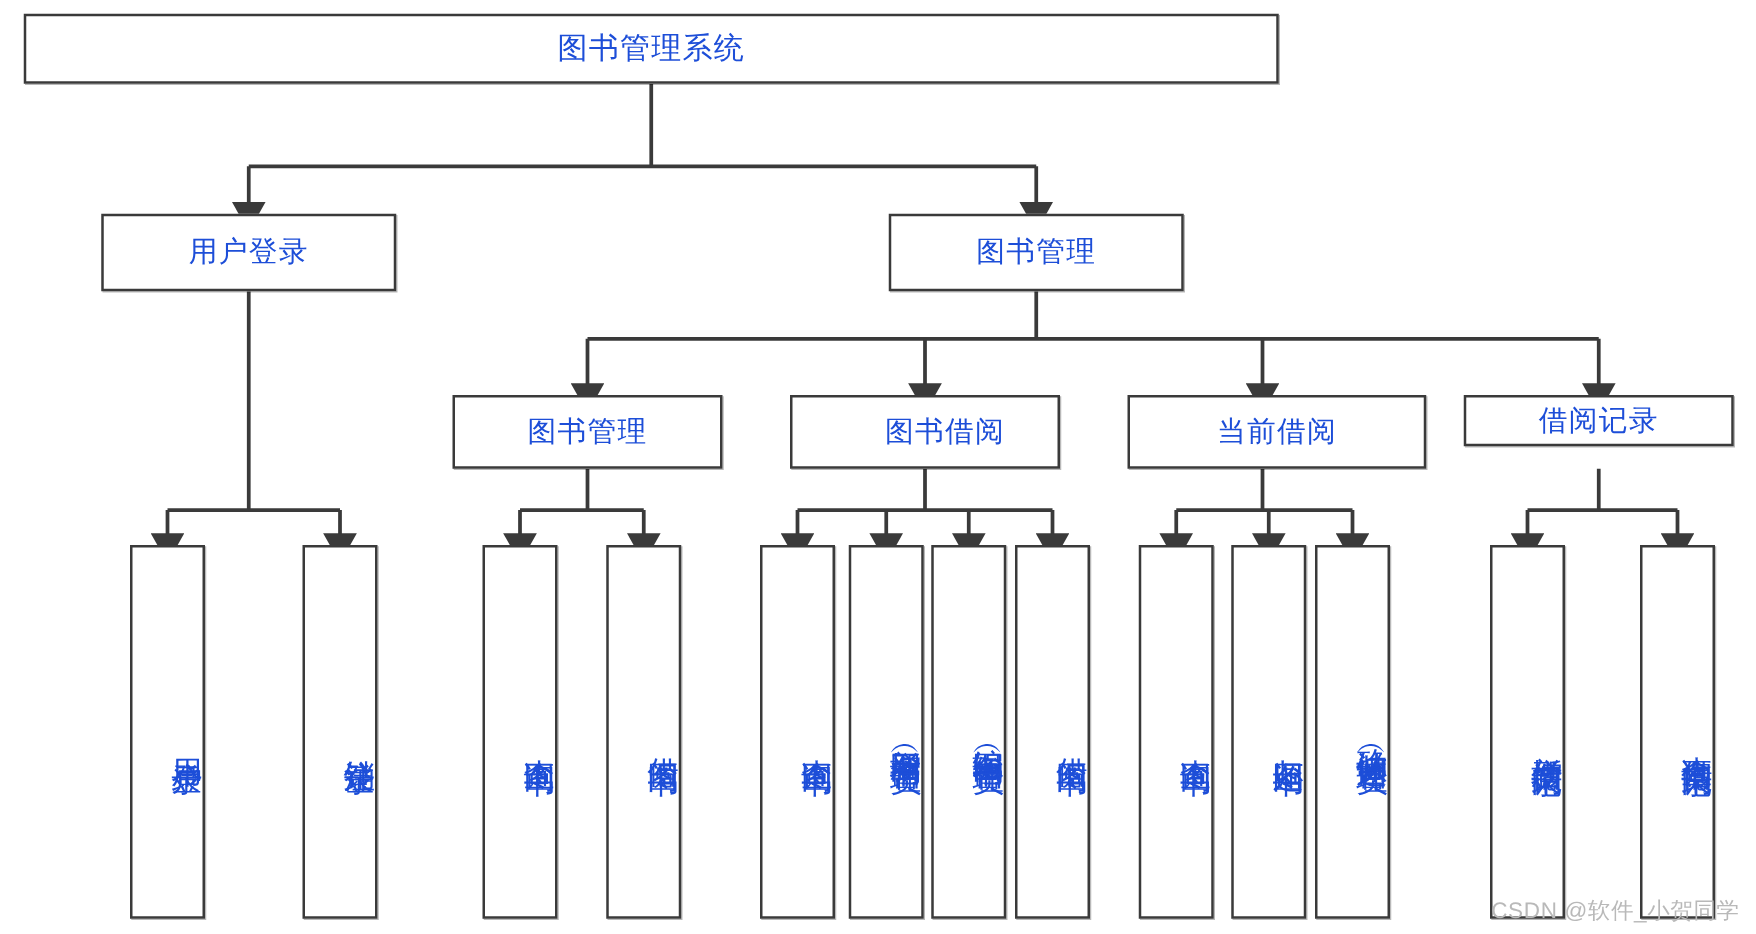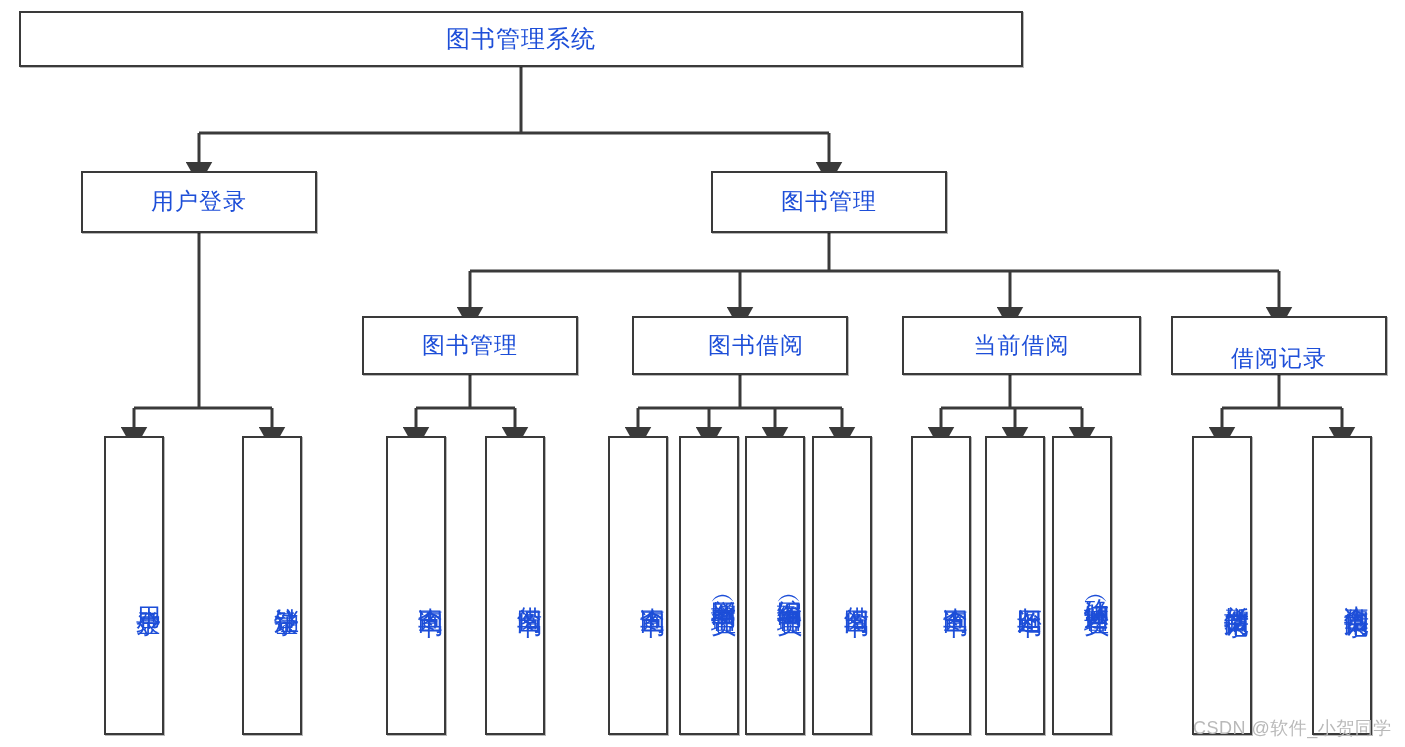--- a/index.html
+++ b/index.html
@@ -136,21 +136,21 @@
 
   <div class="node node-h" style="left:362px; top:316px; width:216px; height:59px;">
     <span>图书管理</span>
   </div>
   <div class="node node-h" style="left:632px; top:316px; width:216px; height:59px;padding-left:32px;">
     <span>图书借阅</span>
   </div>
   <div class="node node-h" style="left:902px; top:316px; width:239px; height:59px;">
     <span>当前借阅</span>
   </div>
-  <div class="node node-h" style="left:1171px; top:316px; width:216px; height:59px;align-items:flex-end;">
+  <div class="node node-h" style="left:1171px; top:316px; width:216px; height:41px;">
     <span>借阅记录</span>
   </div>
 
   <div class="node node-v" style="left:104px; top:436px; width:60px; height:299px;">
     <span>用户登录</span>
   </div>
   <div class="node node-v" style="left:242px; top:436px; width:60px; height:299px;">
     <span>注销登录</span>
   </div>
 

